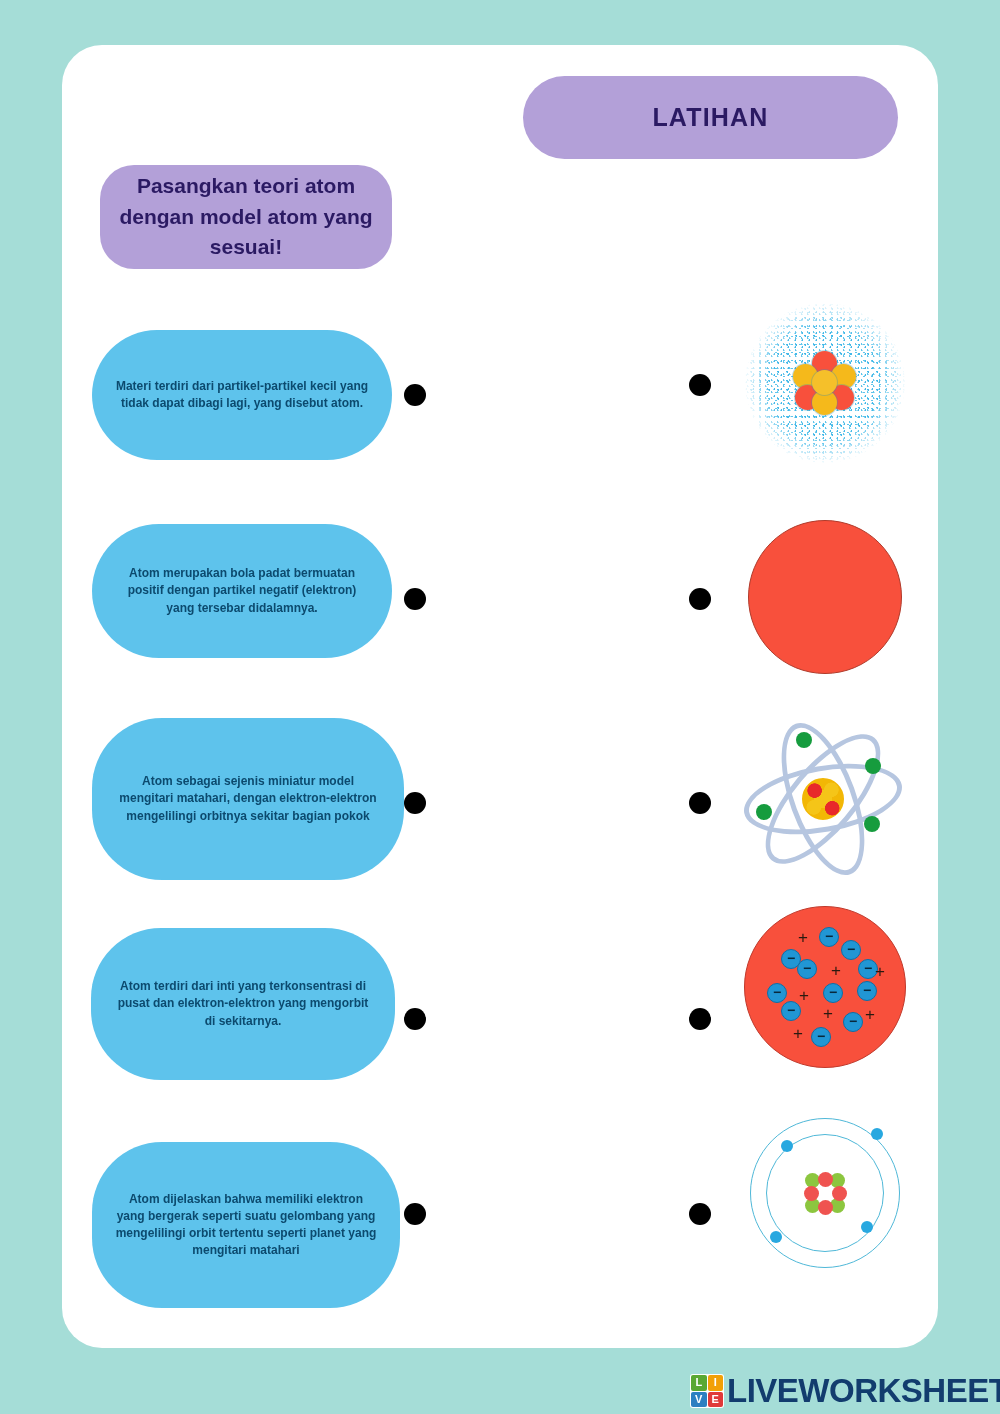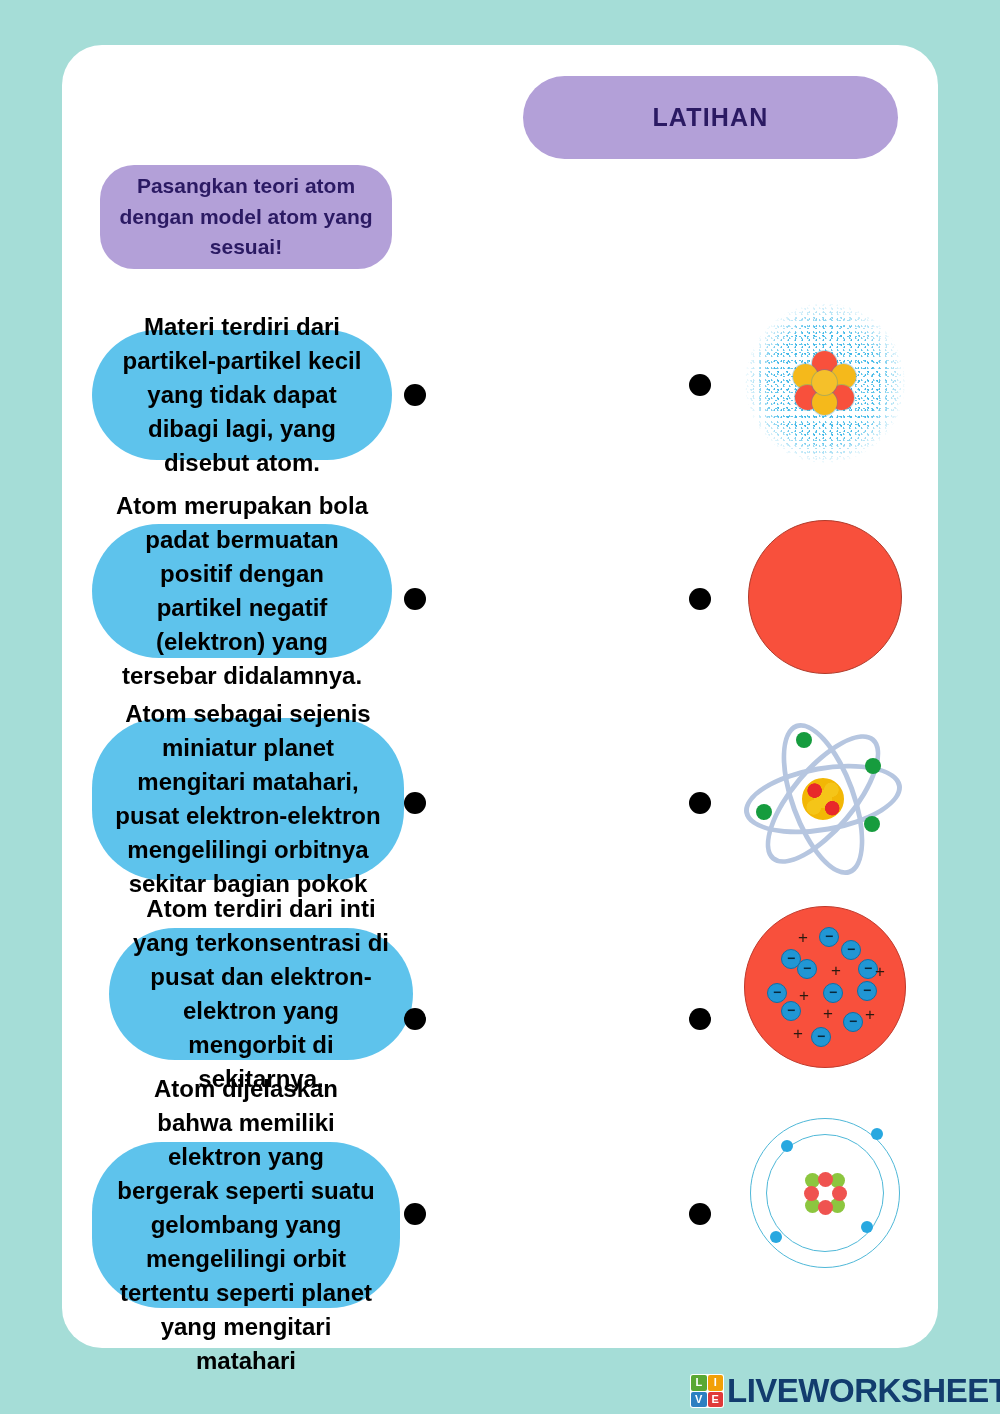--- a/index.html
+++ b/index.html
@@ -81,24 +81,24 @@
     background: #5ec3ec;
     border-radius: 70px;
     display: flex;
     align-items: center;
     justify-content: center;
     text-align: center;
     box-sizing: border-box;
     padding: 10px 22px;
   }
   .statement-text {
-    color: #000000;
+    color: #0c4a6e;
     font-weight: bold;
     line-height: 1.42;
-    font-size: 24px;
+    font-size: 12px;
   }
 
   .dot {
     position: absolute;
     width: 22px;
     height: 22px;
     border-radius: 50%;
     background: #000000;
   }
 
@@ -332,41 +332,41 @@
   <div class="dot" style="left:404px; top:588px;"></div>
   <div class="dot" style="left:689px; top:588px;"></div>
 
   <div class="model" style="left:740px; top:512px;">
     <div class="solid-ball"></div>
   </div>
 </div>
 
 <div class="row">
   <div class="statement" style="left:92px; top:718px; width:312px; height:162px;">
-    <span class="statement-text">Atom sebagai sejenis miniatur planet mengitari matahari, pusat elektron-elektron mengelilingi orbitnya sekitar bagian pokok</span>
+    <span class="statement-text">Atom sebagai sejenis miniatur model mengitari matahari, dengan elektron-elektron mengelilingi orbitnya sekitar bagian pokok</span>
   </div>
   <div class="dot" style="left:404px; top:792px;"></div>
   <div class="dot" style="left:689px; top:792px;"></div>
 
   <div class="model" style="left:738px; top:714px;">
     <div class="planetary">
       <div class="orbit o1"></div>
       <div class="orbit o2"></div>
       <div class="orbit o3"></div>
       <div class="electron-green" style="left:58px;  top:18px;"></div>
       <div class="electron-green" style="left:127px; top:44px;"></div>
       <div class="electron-green" style="left:18px;  top:90px;"></div>
       <div class="electron-green" style="left:126px; top:102px;"></div>
       <div class="nucleus-mixed"></div>
     </div>
   </div>
 </div>
 
 <div class="row">
-  <div class="statement" style="left:109px; top:928px; width:304px; height:132px;">
+  <div class="statement" style="left:91px; top:928px; width:304px; height:152px;">
     <span class="statement-text">Atom terdiri dari inti yang terkonsentrasi di pusat dan elektron-elektron yang mengorbit di sekitarnya.</span>
   </div>
   <div class="dot" style="left:404px; top:1008px;"></div>
   <div class="dot" style="left:689px; top:1008px;"></div>
 
   <div class="model" style="left:740px; top:902px;">
     <div class="pudding">
       <div class="pud-e" style="left:74px;  top:20px;">−</div>
       <div class="pud-e" style="left:96px;  top:33px;">−</div>
       <div class="pud-e" style="left:36px;  top:42px;">−</div>

